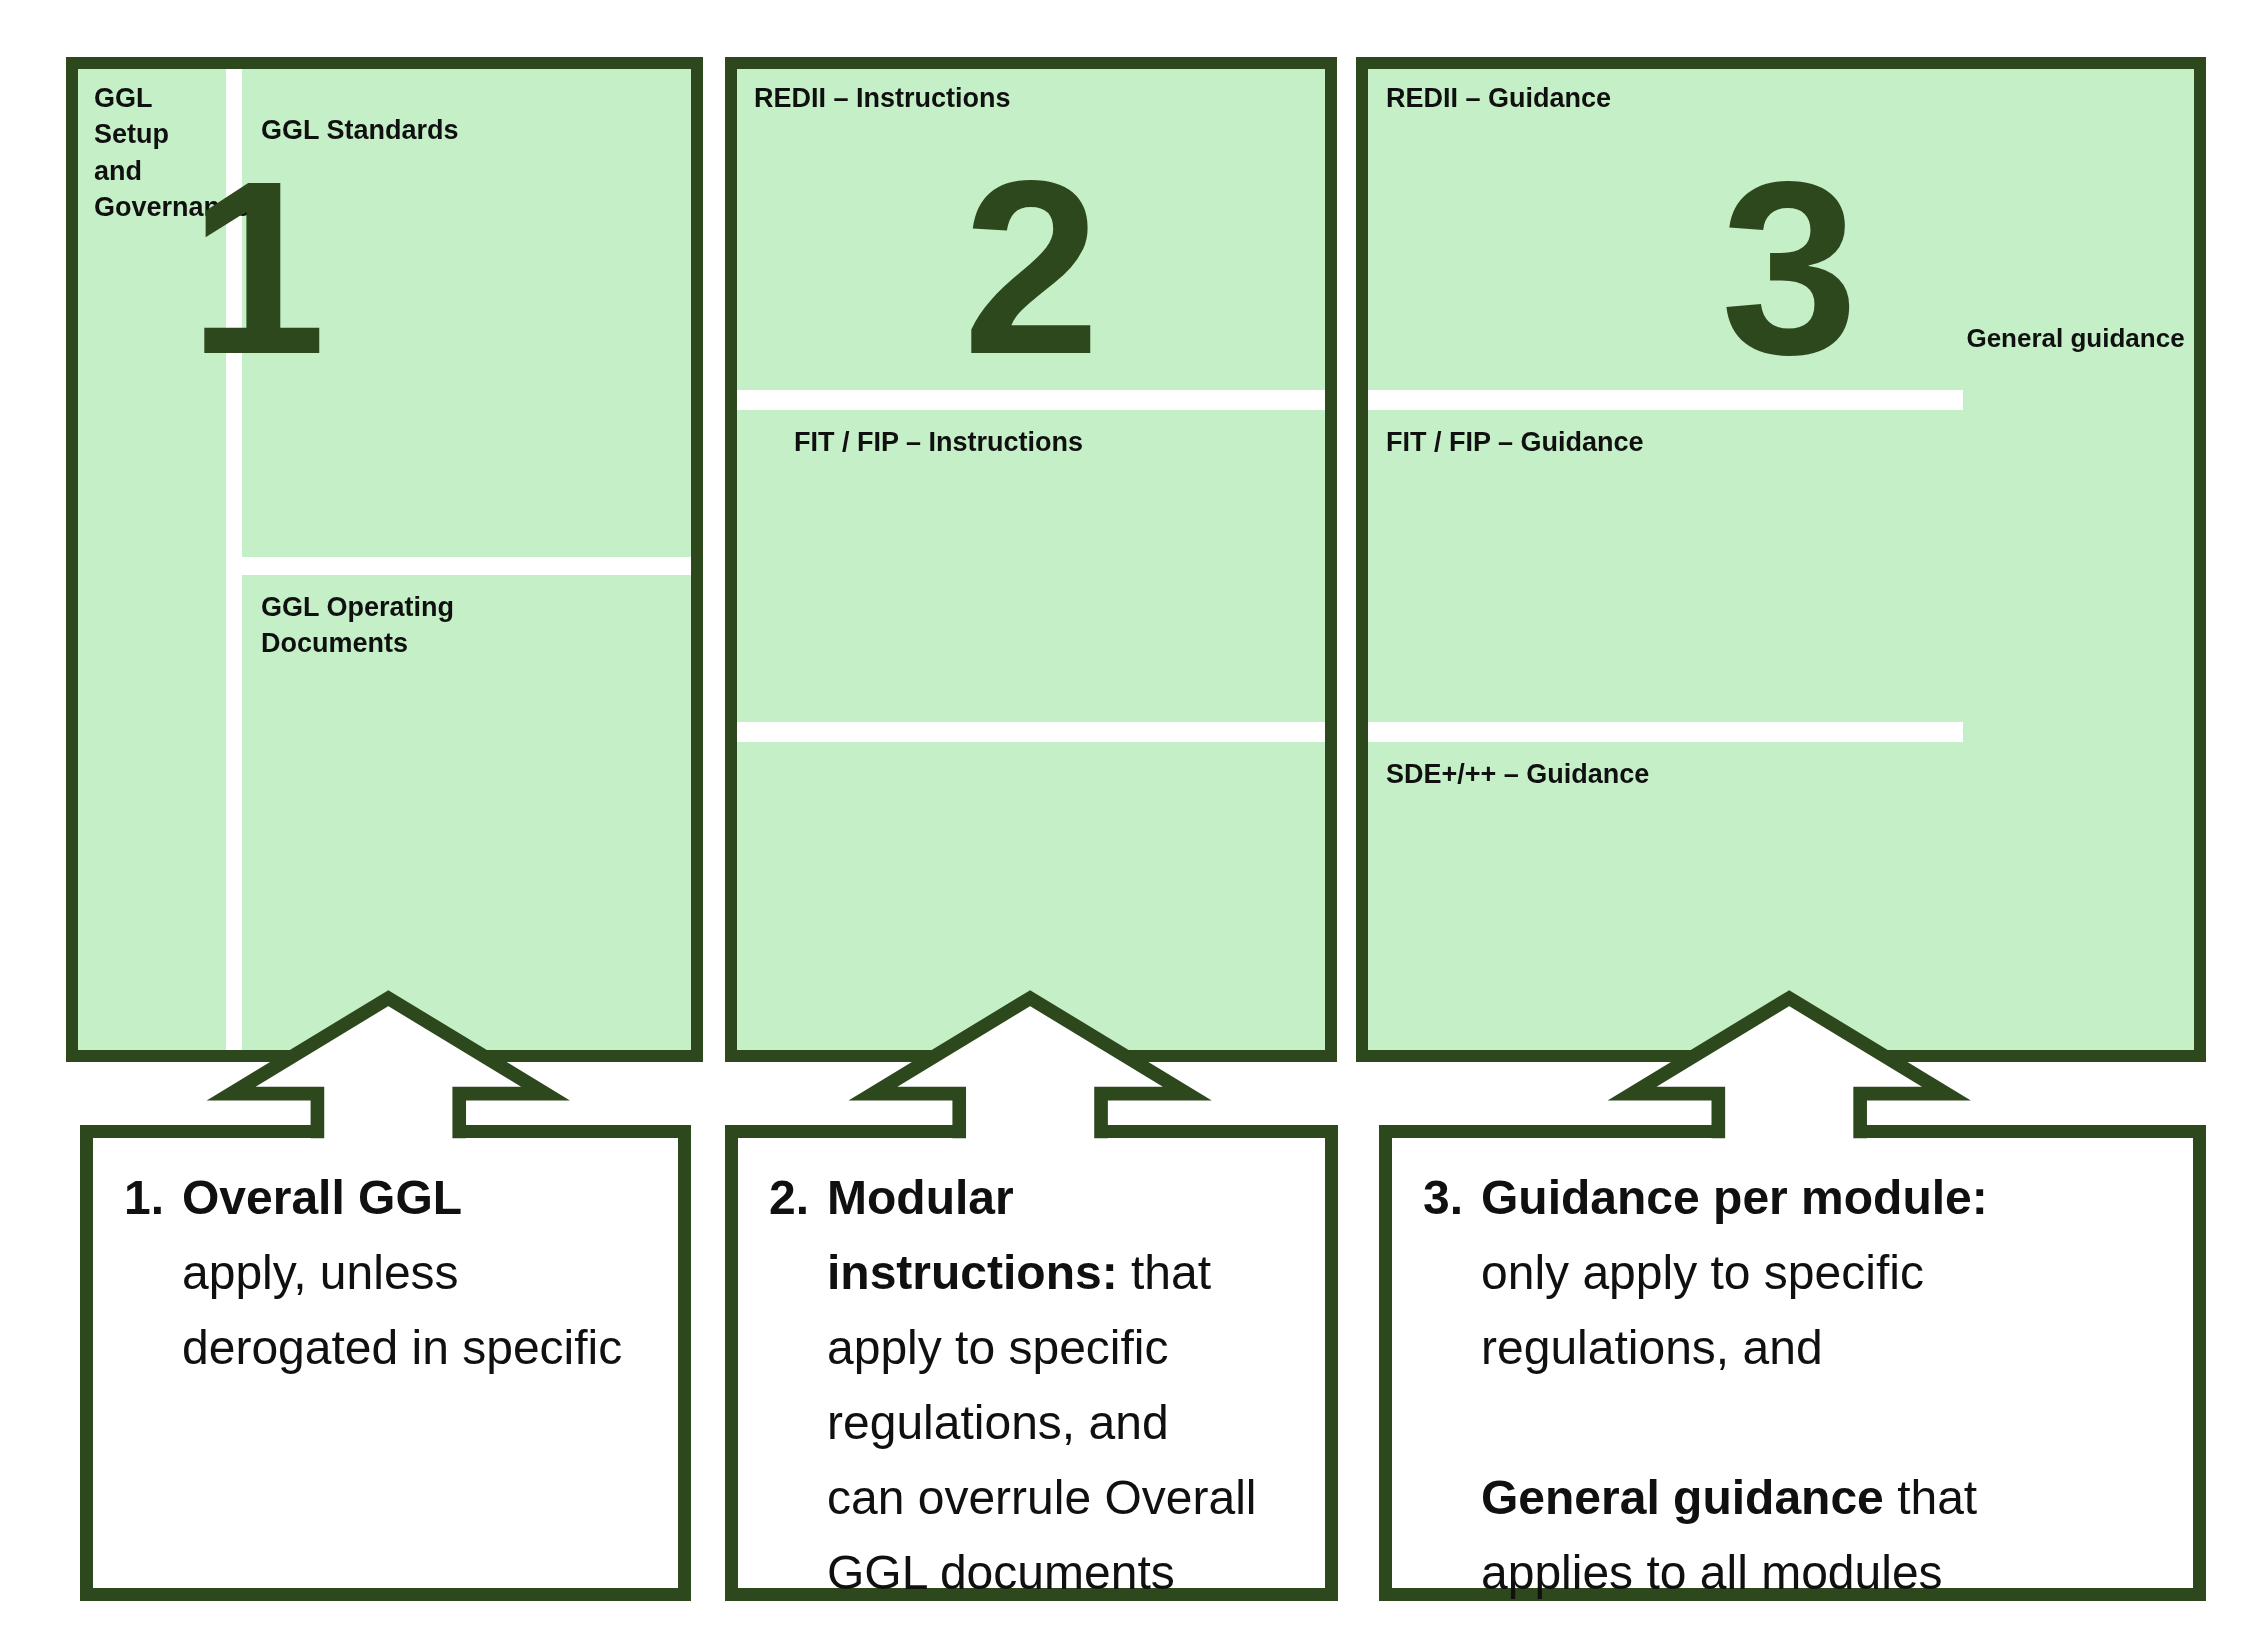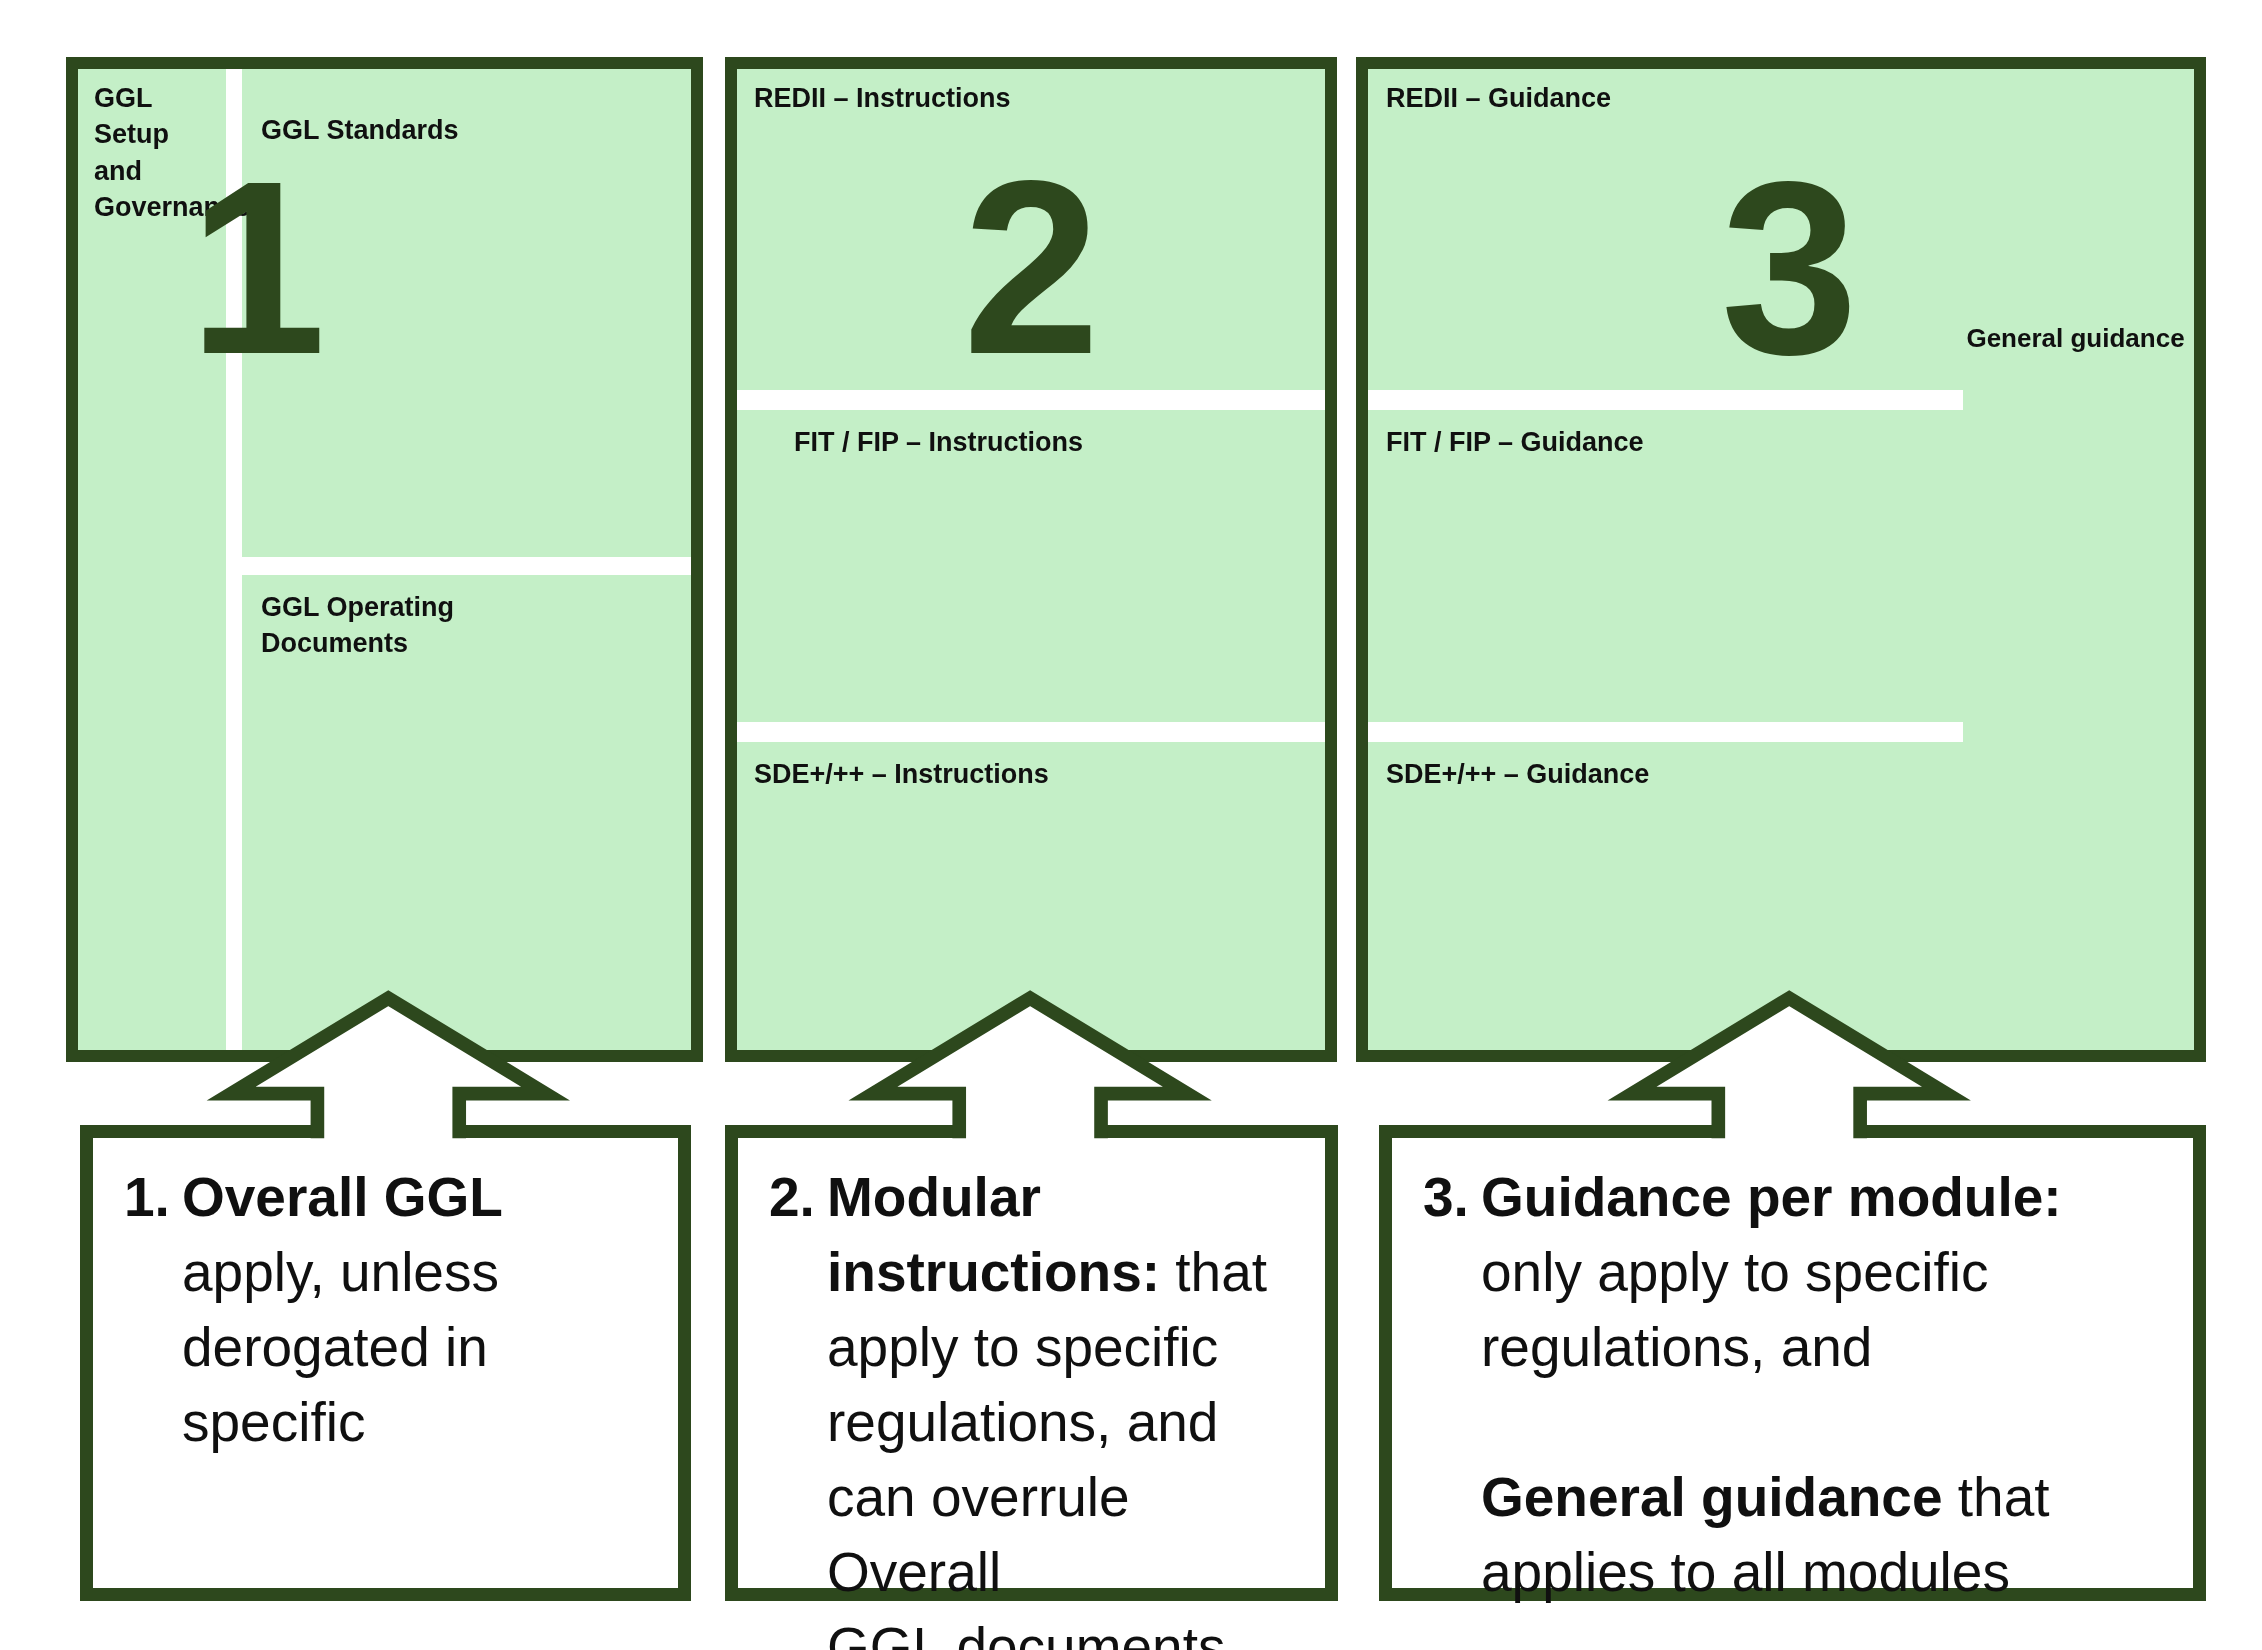--- a/index.html
+++ b/index.html
@@ -25,21 +25,21 @@
   }
   .sidelabel{
     position:absolute;font-weight:700;font-size:26px;line-height:1.4;
     color:var(--ink);text-align:center;z-index:2;
   }
   svg.arrows{position:absolute;left:0;top:0;z-index:3;pointer-events:none;}
   .notebox{
     position:absolute;background:#ffffff;border:13.6px solid var(--dark);z-index:2;
   }
   .note{
-    position:relative;padding:22px 16.4px 0 31px;font-size:55px;line-height:75px;
+    position:relative;padding:22px 16.4px 0 31px;font-size:48px;line-height:75px;
     color:var(--ink);
   }
   .nline{padding-left:58px;min-height:75px;}
   .nline.first{padding-left:0;}
   .marker{display:inline-block;width:58px;font-weight:700;}
   .seg-b{font-weight:700;}
   .seg-r{font-weight:400;}
 </style>
 </head>
 <body>
@@ -59,21 +59,20 @@
   <div class="ptitle" style="left:261px;top:589px;width:227px;">GGL Operating Documents</div>
   <div class="bignum" style="left:112px;top:144px;">1</div>
 
   <div class="panel" style="left:725px;top:57px;width:588px;height:981px;">
     <div class="g" style="left:0;top:0;width:588px;height:981px;"></div>
     <div class="wdiv" style="left:0;top:321px;width:588px;height:20px;"></div>
     <div class="wdiv" style="left:0;top:653px;width:588px;height:20px;"></div>
   </div>
   <div class="ptitle" style="left:754px;top:80px;width:545px;">REDII – Instructions</div>
   <div class="ptitle" style="left:754px;top:424px;width:545px;margin-left:40px;">FIT / FIP – Instructions</div>
-  <div class="ptitle" style="left:754px;top:756px;width:545px;">SDE+/++ – Instructions</div>
   <div class="bignum" style="left:886px;top:144px;">2</div>
 
   <div class="panel" style="left:1356px;top:57px;width:826px;height:981px;">
     <div class="g" style="left:0;top:0;width:826px;height:981px;"></div>
 
     <div class="wdiv" style="left:0;top:321px;width:595px;height:20px;"></div>
     <div class="wdiv" style="left:0;top:653px;width:595px;height:20px;"></div>
   </div>
   <div class="ptitle" style="left:1386px;top:80px;width:564px;">REDII – Guidance</div>
   <div class="ptitle" style="left:1386px;top:424px;width:564px;">FIT / FIP – Guidance</div>

